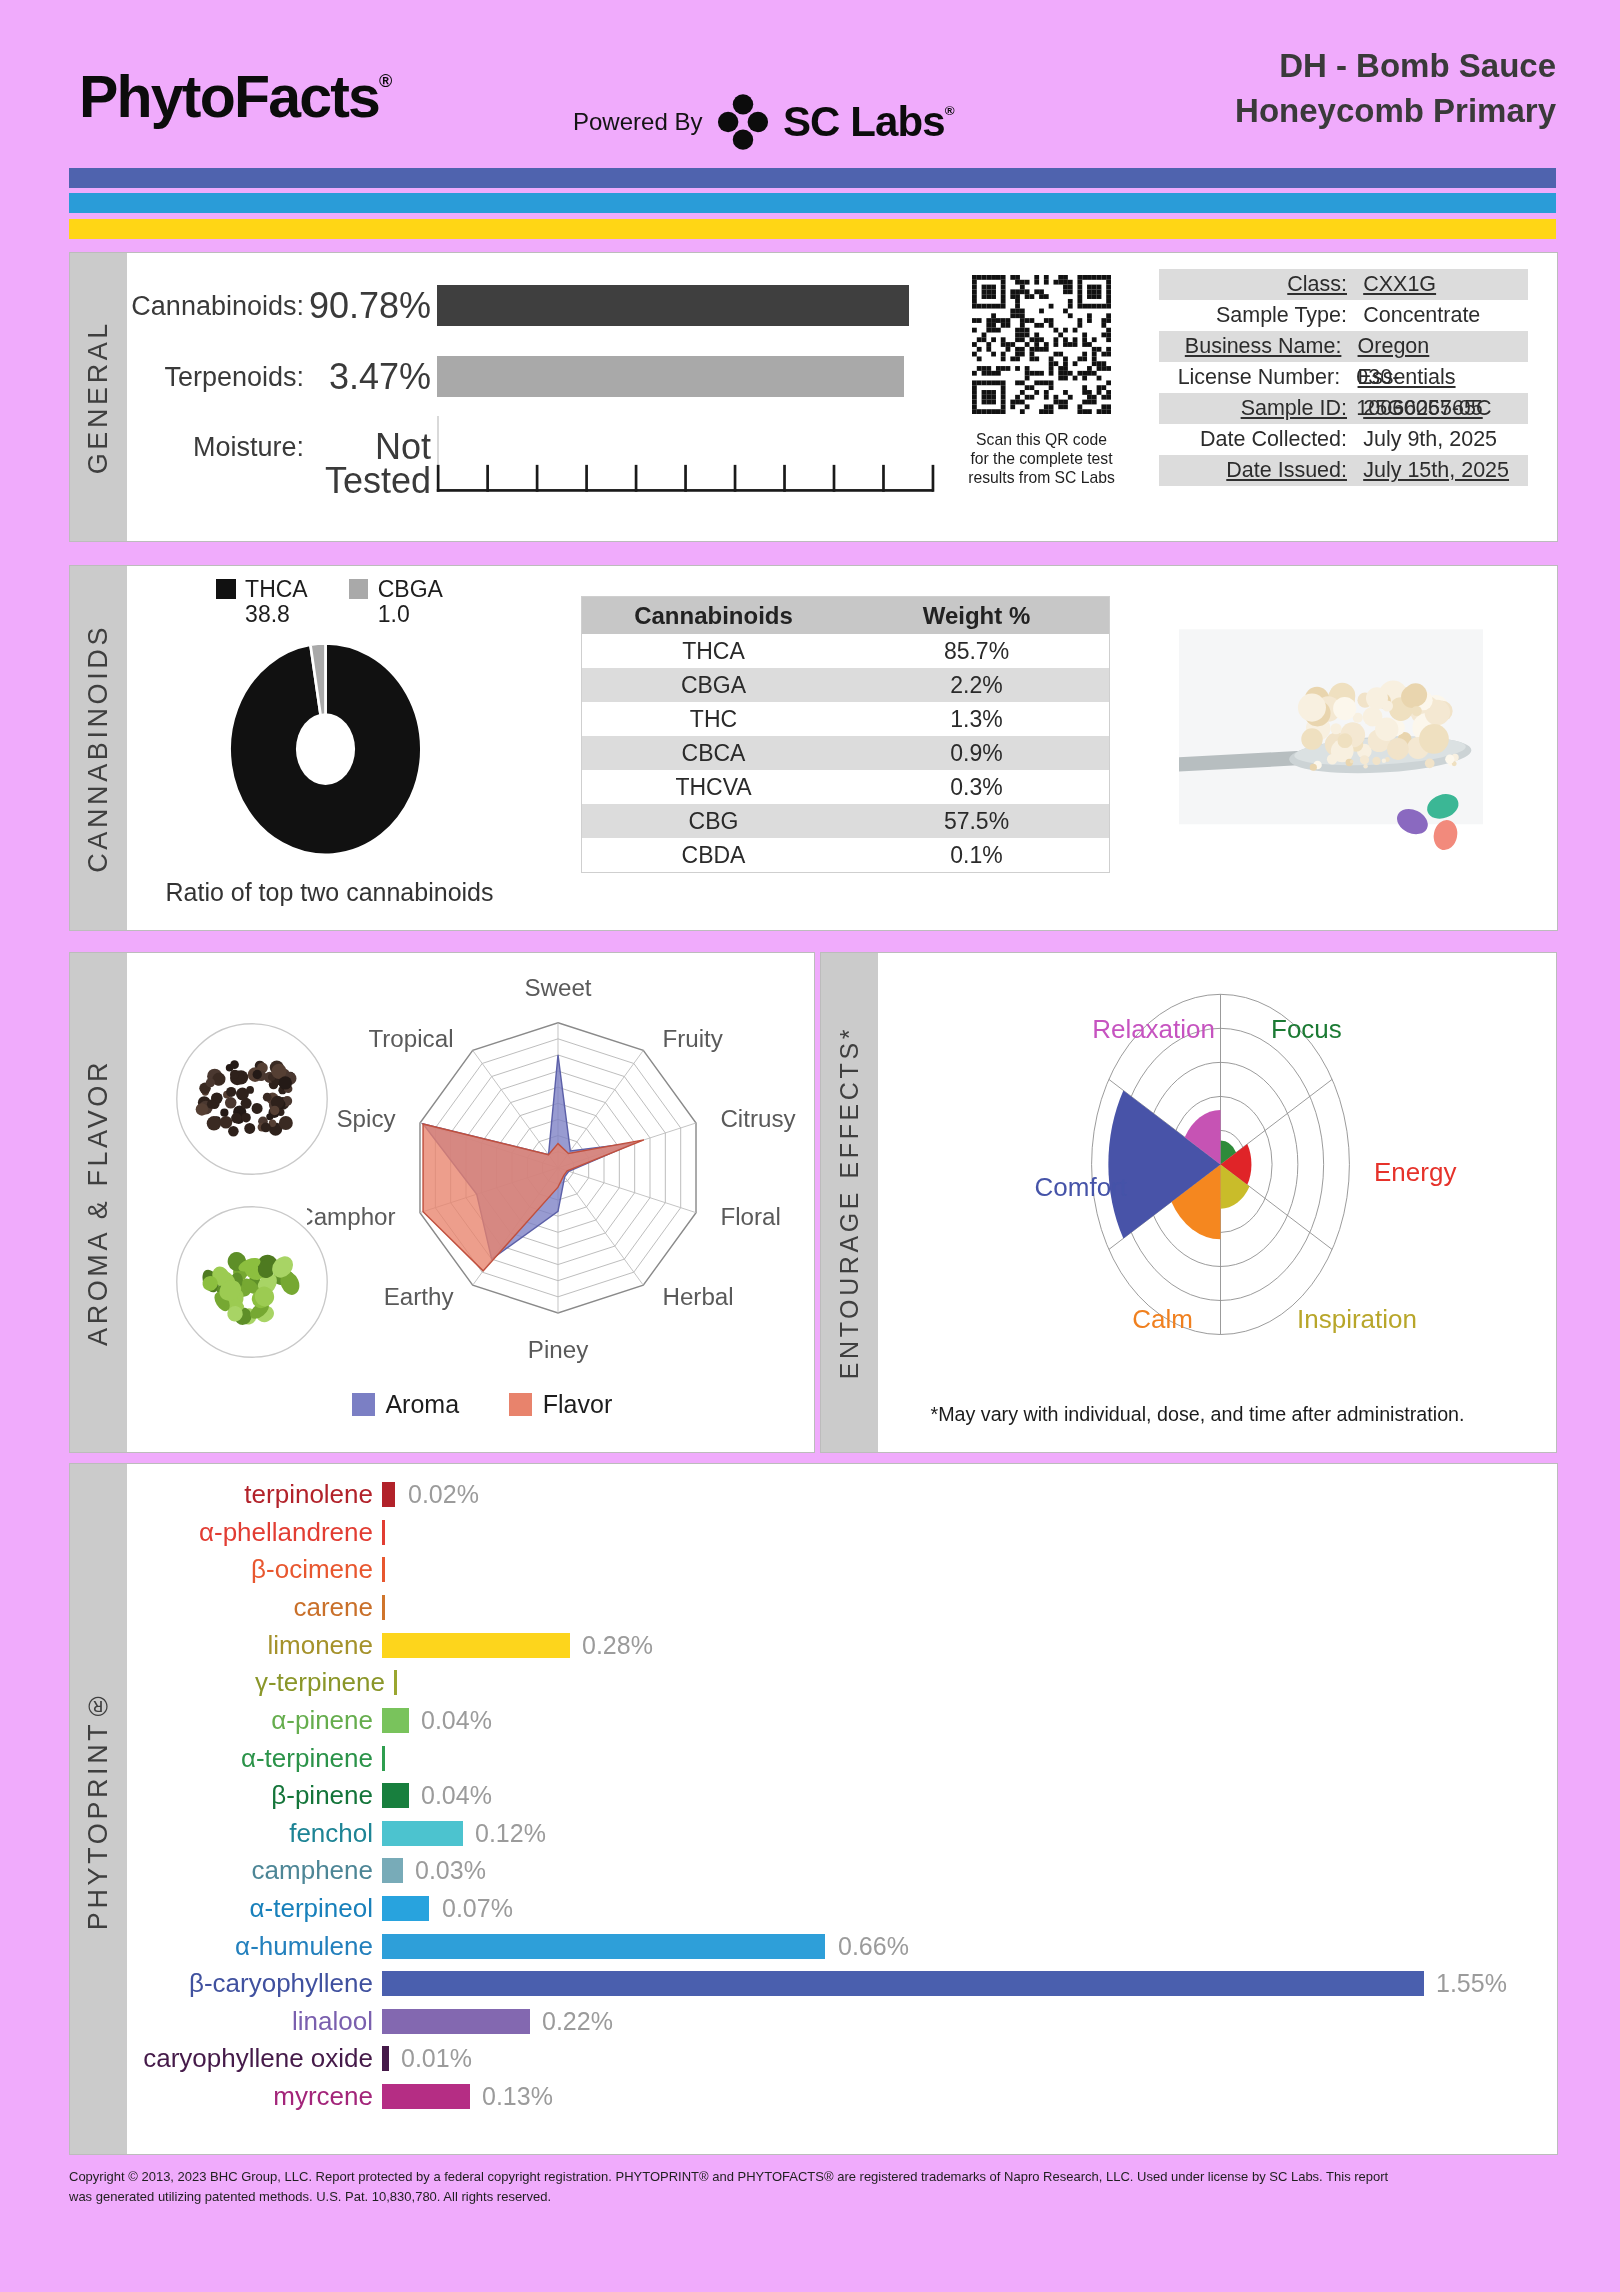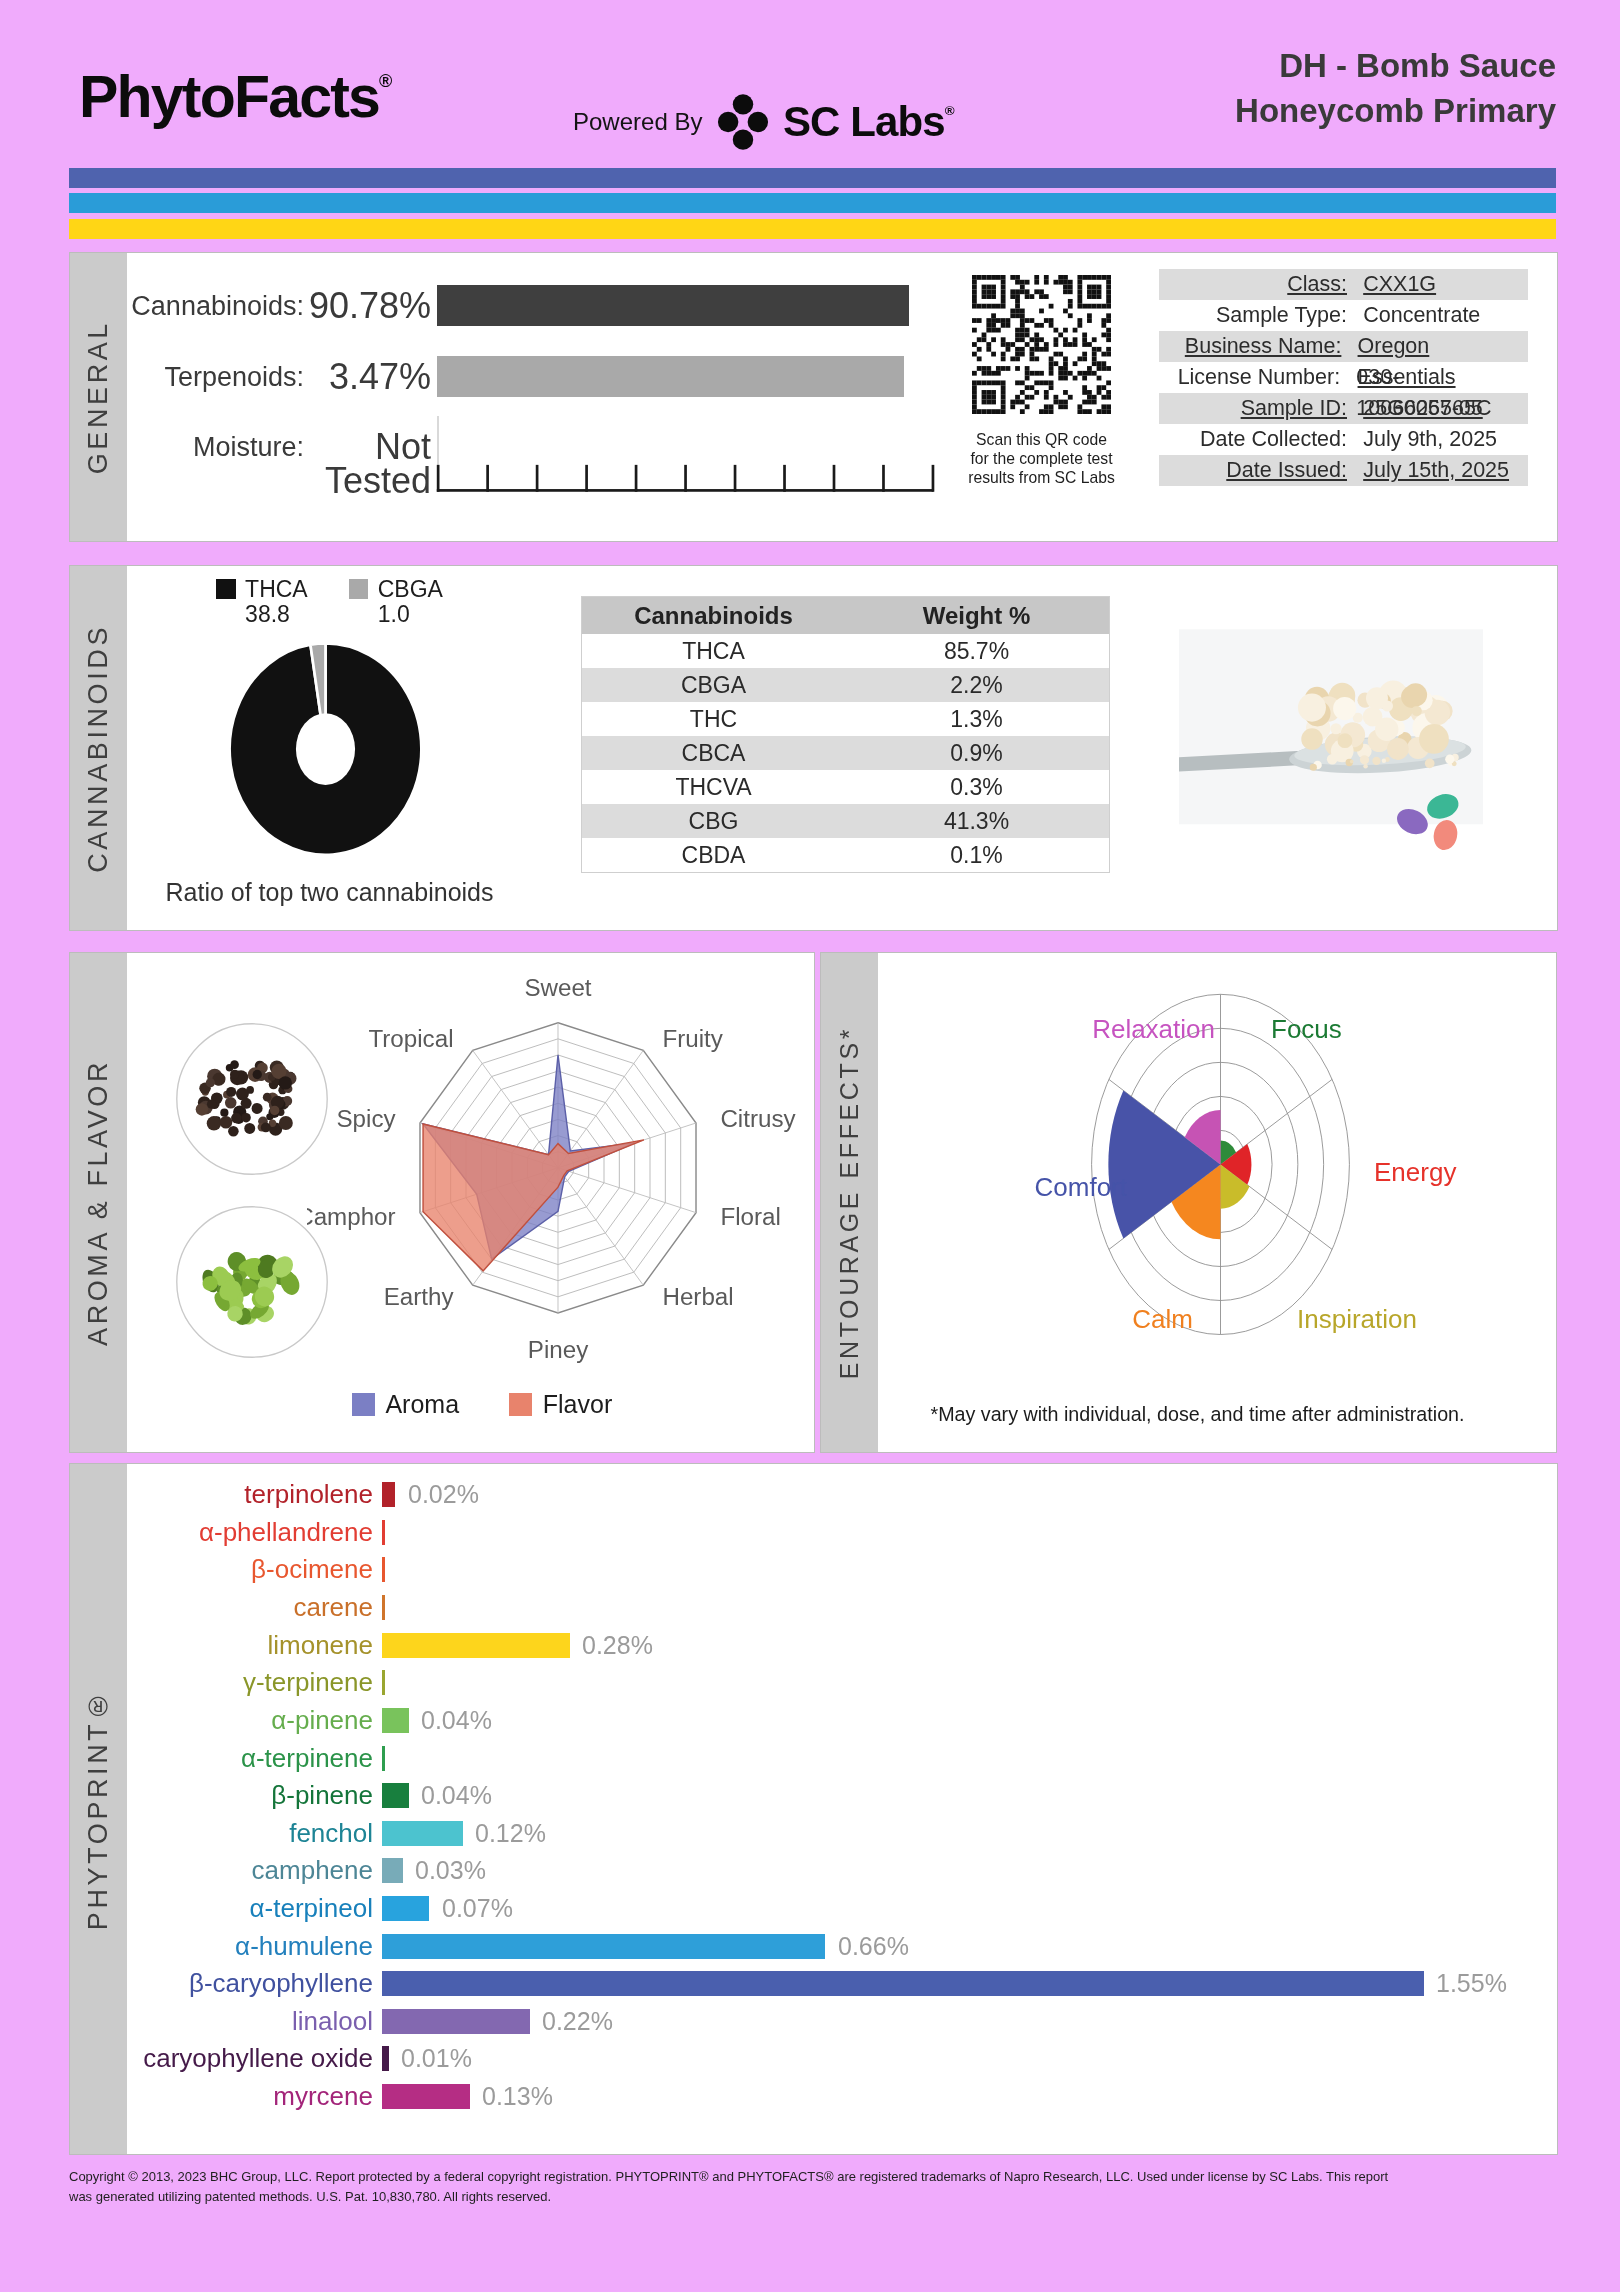--- a/index.html
+++ b/index.html
@@ -569,21 +569,21 @@
           <div class="ct-row alt">
             <div class="ct-c1">CBCA</div>
             <div class="ct-c2">0.9%</div>
           </div>
           <div class="ct-row">
             <div class="ct-c1">THCVA</div>
             <div class="ct-c2">0.3%</div>
           </div>
           <div class="ct-row alt">
             <div class="ct-c1">CBG</div>
-            <div class="ct-c2">41.3%</div>
+            <div class="ct-c2">57.5%</div>
           </div>
           <div class="ct-row">
             <div class="ct-c1">CBDA</div>
             <div class="ct-c2">0.1%</div>
           </div>
         </div>
     </div>
 
     <svg id="photo" width="313" height="226" style="position:absolute;left:1109px;top:63px;" viewBox="0 0 350 252">
         <rect x="0" y="0" width="340" height="218" fill="#f5f6f7"></rect>
@@ -869,21 +869,21 @@
         </div>
         <div class="terp-row" style="left: 0px; top: 128px; width: 1469px;">
           <div class="terp-label" style="color: rgb(201, 112, 42);">carene</div>
           <div class="terp-bar" style="width: 2.7px; background: rgb(208, 117, 43);"></div>
         </div>
         <div class="terp-row" style="left: 0px; top: 166px; width: 1469px;">
           <div class="terp-label" style="color: rgb(165, 146, 43);">limonene</div>
           <div class="terp-bar" style="width: 188px; background: rgb(253, 213, 28);"></div>
           <div class="terp-val" style="left: 512px;">0.28%</div>
         </div>
-        <div class="terp-row" style="left: 0px; top: 203px; width: 1469px;">
+        <div class="terp-row" style="left: 12px; top: 203px; width: 1469px;">
           <div class="terp-label" style="color: rgb(138, 150, 41);">γ-terpinene</div>
           <div class="terp-bar" style="width: 2.7px; background: rgb(154, 166, 48);"></div>
         </div>
         <div class="terp-row" style="left: 0px; top: 241px; width: 1469px;">
           <div class="terp-label" style="color: rgb(101, 173, 77);">α-pinene</div>
           <div class="terp-bar" style="width: 27px; background: rgb(121, 195, 92);"></div>
           <div class="terp-val" style="left: 351px;">0.04%</div>
         </div>
         <div class="terp-row" style="left: 0px; top: 279px; width: 1469px;">
           <div class="terp-label" style="color: rgb(43, 147, 73);">α-terpinene</div>

